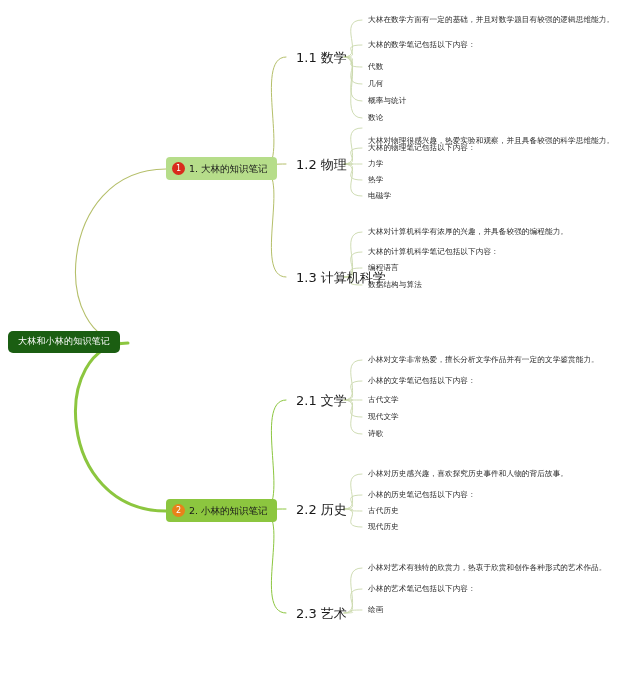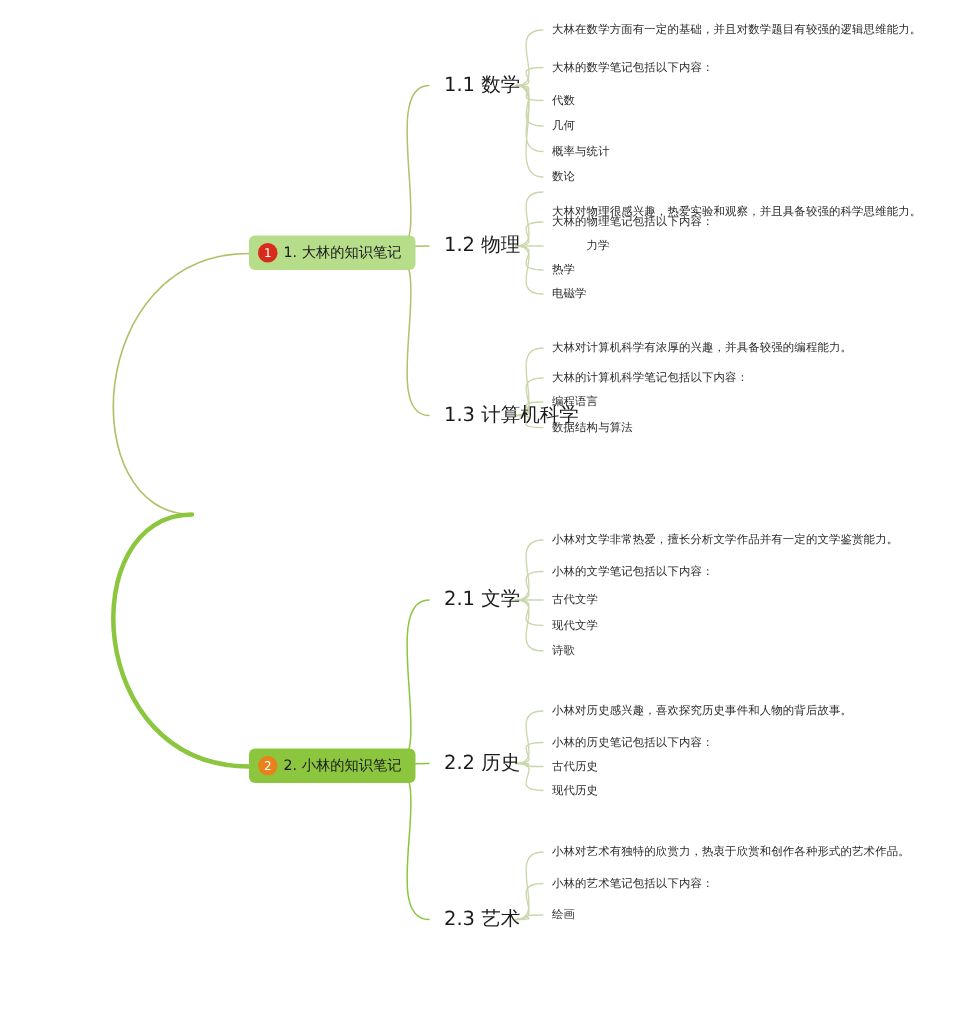--- a/index.html
+++ b/index.html
@@ -125,20 +125,23 @@
       <path d="M 344 509 C 366 509, 336 474, 362 474" fill="none" stroke="#c9d8ac" stroke-width="0.9" stroke-linecap="round"></path>
       <path d="M 344 509 C 366 509, 336 495, 362 495" fill="none" stroke="#c9d8ac" stroke-width="0.9" stroke-linecap="round"></path>
       <path d="M 344 509 C 366 509, 336 511, 362 511" fill="none" stroke="#c9d8ac" stroke-width="0.9" stroke-linecap="round"></path>
       <path d="M 344 509 C 366 509, 336 527, 362 527" fill="none" stroke="#c9d8ac" stroke-width="0.9" stroke-linecap="round"></path>
       <path d="M 262 511 C 292 511, 252 613, 286 613" fill="none" stroke="#8cc63f" stroke-width="1" stroke-linecap="round"></path>
       <path d="M 344 613 C 366 613, 336 568, 362 568" fill="none" stroke="#c9d8ac" stroke-width="0.9" stroke-linecap="round"></path>
       <path d="M 344 613 C 366 613, 336 589, 362 589" fill="none" stroke="#c9d8ac" stroke-width="0.9" stroke-linecap="round"></path>
       <path d="M 344 613 C 366 613, 336 610, 362 610" fill="none" stroke="#c9d8ac" stroke-width="0.9" stroke-linecap="round"></path>
     </svg>
 
+  <div class="node root-node">
+    <span>大林和小林的知识笔记</span>
+  </div>
 
   <div class="node branch-node branch-1">
     <span class="badge badge-red">1</span>
     <span>1. 大林的知识笔记</span>
   </div>
 
   <div class="node branch-node branch-2">
     <span class="badge badge-orange">2</span>
     <span>2. 小林的知识笔记</span>
   </div>
@@ -146,21 +149,21 @@
 <div class="node sub-node" style="left: 296px; top: 57px;">1.1 数学</div>
     <div class="node leaf-node" style="left: 368px; top: 20px;">大林在数学方面有一定的基础，并且对数学题目有较强的逻辑思维能力。</div>
     <div class="node leaf-node" style="left: 368px; top: 45px;">大林的数学笔记包括以下内容：</div>
     <div class="node leaf-node" style="left: 368px; top: 67px;">代数</div>
     <div class="node leaf-node" style="left: 368px; top: 84px;">几何</div>
     <div class="node leaf-node" style="left: 368px; top: 101px;">概率与统计</div>
     <div class="node leaf-node" style="left: 368px; top: 118px;">数论</div>
     <div class="node sub-node" style="left: 296px; top: 164px;">1.2 物理</div>
     <div class="node leaf-node" style="left: 368px; top: 128px; margin-top: 13px;">大林对物理很感兴趣，热爱实验和观察，并且具备较强的科学思维能力。</div>
     <div class="node leaf-node" style="left: 368px; top: 148px;">大林的物理笔记包括以下内容：</div>
-    <div class="node leaf-node" style="left: 368px; top: 164px; margin-left: 23px;">力学</div>
+    <div class="node leaf-node" style="left: 368px; top: 164px;">力学</div>
     <div class="node leaf-node" style="left: 368px; top: 180px;">热学</div>
     <div class="node leaf-node" style="left: 368px; top: 196px;">电磁学</div>
     <div class="node sub-node" style="left: 296px; top: 277px;">1.3 计算机科学</div>
     <div class="node leaf-node" style="left: 368px; top: 232px;">大林对计算机科学有浓厚的兴趣，并具备较强的编程能力。</div>
     <div class="node leaf-node" style="left: 368px; top: 252px; text-align: right;">大林的计算机科学笔记包括以下内容：</div>
     <div class="node leaf-node" style="left: 368px; top: 268px;">编程语言</div>
     <div class="node leaf-node" style="left: 368px; top: 285px;">数据结构与算法</div>
     <div class="node sub-node" style="left: 296px; top: 400px;">2.1 文学</div>
     <div class="node leaf-node" style="left: 368px; top: 360px;">小林对文学非常热爱，擅长分析文学作品并有一定的文学鉴赏能力。</div>
     <div class="node leaf-node" style="left: 368px; top: 381px;">小林的文学笔记包括以下内容：</div>

